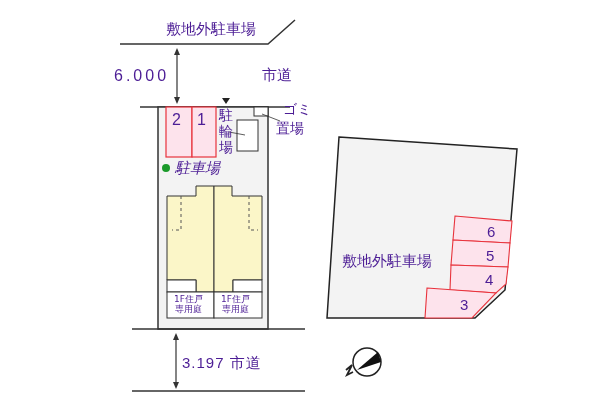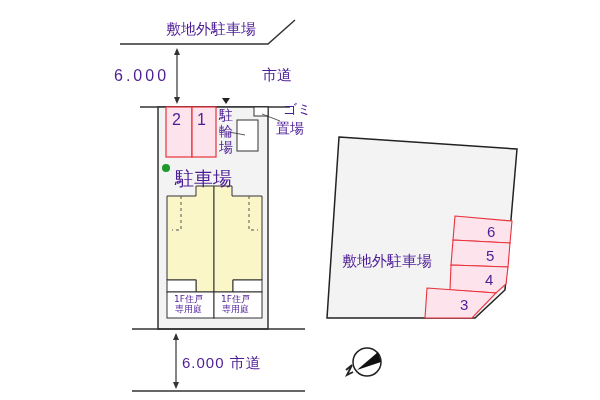--- a/index.html
+++ b/index.html
@@ -83,27 +83,27 @@
 <div class="lbl num" style="left:172px;top:112px;font-size:16px;">2</div>
 <div class="lbl num" style="left:197px;top:112px;font-size:16px;">1</div>
 
 <div class="lbl" style="left:219px;top:108px;font-size:14px;">駐</div>
 <div class="lbl" style="left:219px;top:124px;font-size:14px;">輪</div>
 <div class="lbl" style="left:219px;top:140px;font-size:14px;">場</div>
 
 <div class="lbl" style="left:283px;top:102px;font-size:14px;">ゴミ</div>
 <div class="lbl" style="left:276px;top:121px;font-size:14px;text-align:right;">置場</div>
 
-<div class="lbl" style="left:175px;top:169px;font-size:19px;">駐車場</div>
+<div class="lbl" style="left:175px;top:161px;font-size:15px;font-style:italic;">駐車場</div>
 
 <div class="lbl" style="left:174px;top:295px;font-size:9px;">1F住戸</div>
 <div class="lbl" style="left:175px;top:305px;font-size:9px;">専用庭</div>
 <div class="lbl" style="left:221px;top:295px;font-size:9px;">1F住戸</div>
 <div class="lbl" style="left:222px;top:305px;font-size:9px;">専用庭</div>
 
-<div class="lbl num" style="left:182px;top:355px;font-size:15px;letter-spacing:1px;">6.000 市道</div>
+<div class="lbl num" style="left:182px;top:355px;font-size:15px;letter-spacing:1px;">3.197 市道</div>
 
 <div class="lbl" style="left:342px;top:254px;font-size:15px;">敷地外駐車場</div>
 
 <div class="lbl num" style="left:487px;top:224px;font-size:15px;">6</div>
 <div class="lbl num" style="left:486px;top:248px;font-size:15px;">5</div>
 <div class="lbl num" style="left:485px;top:272px;font-size:15px;">4</div>
 <div class="lbl num" style="left:460px;top:297px;font-size:15px;">3</div>
 
 </body></html>

